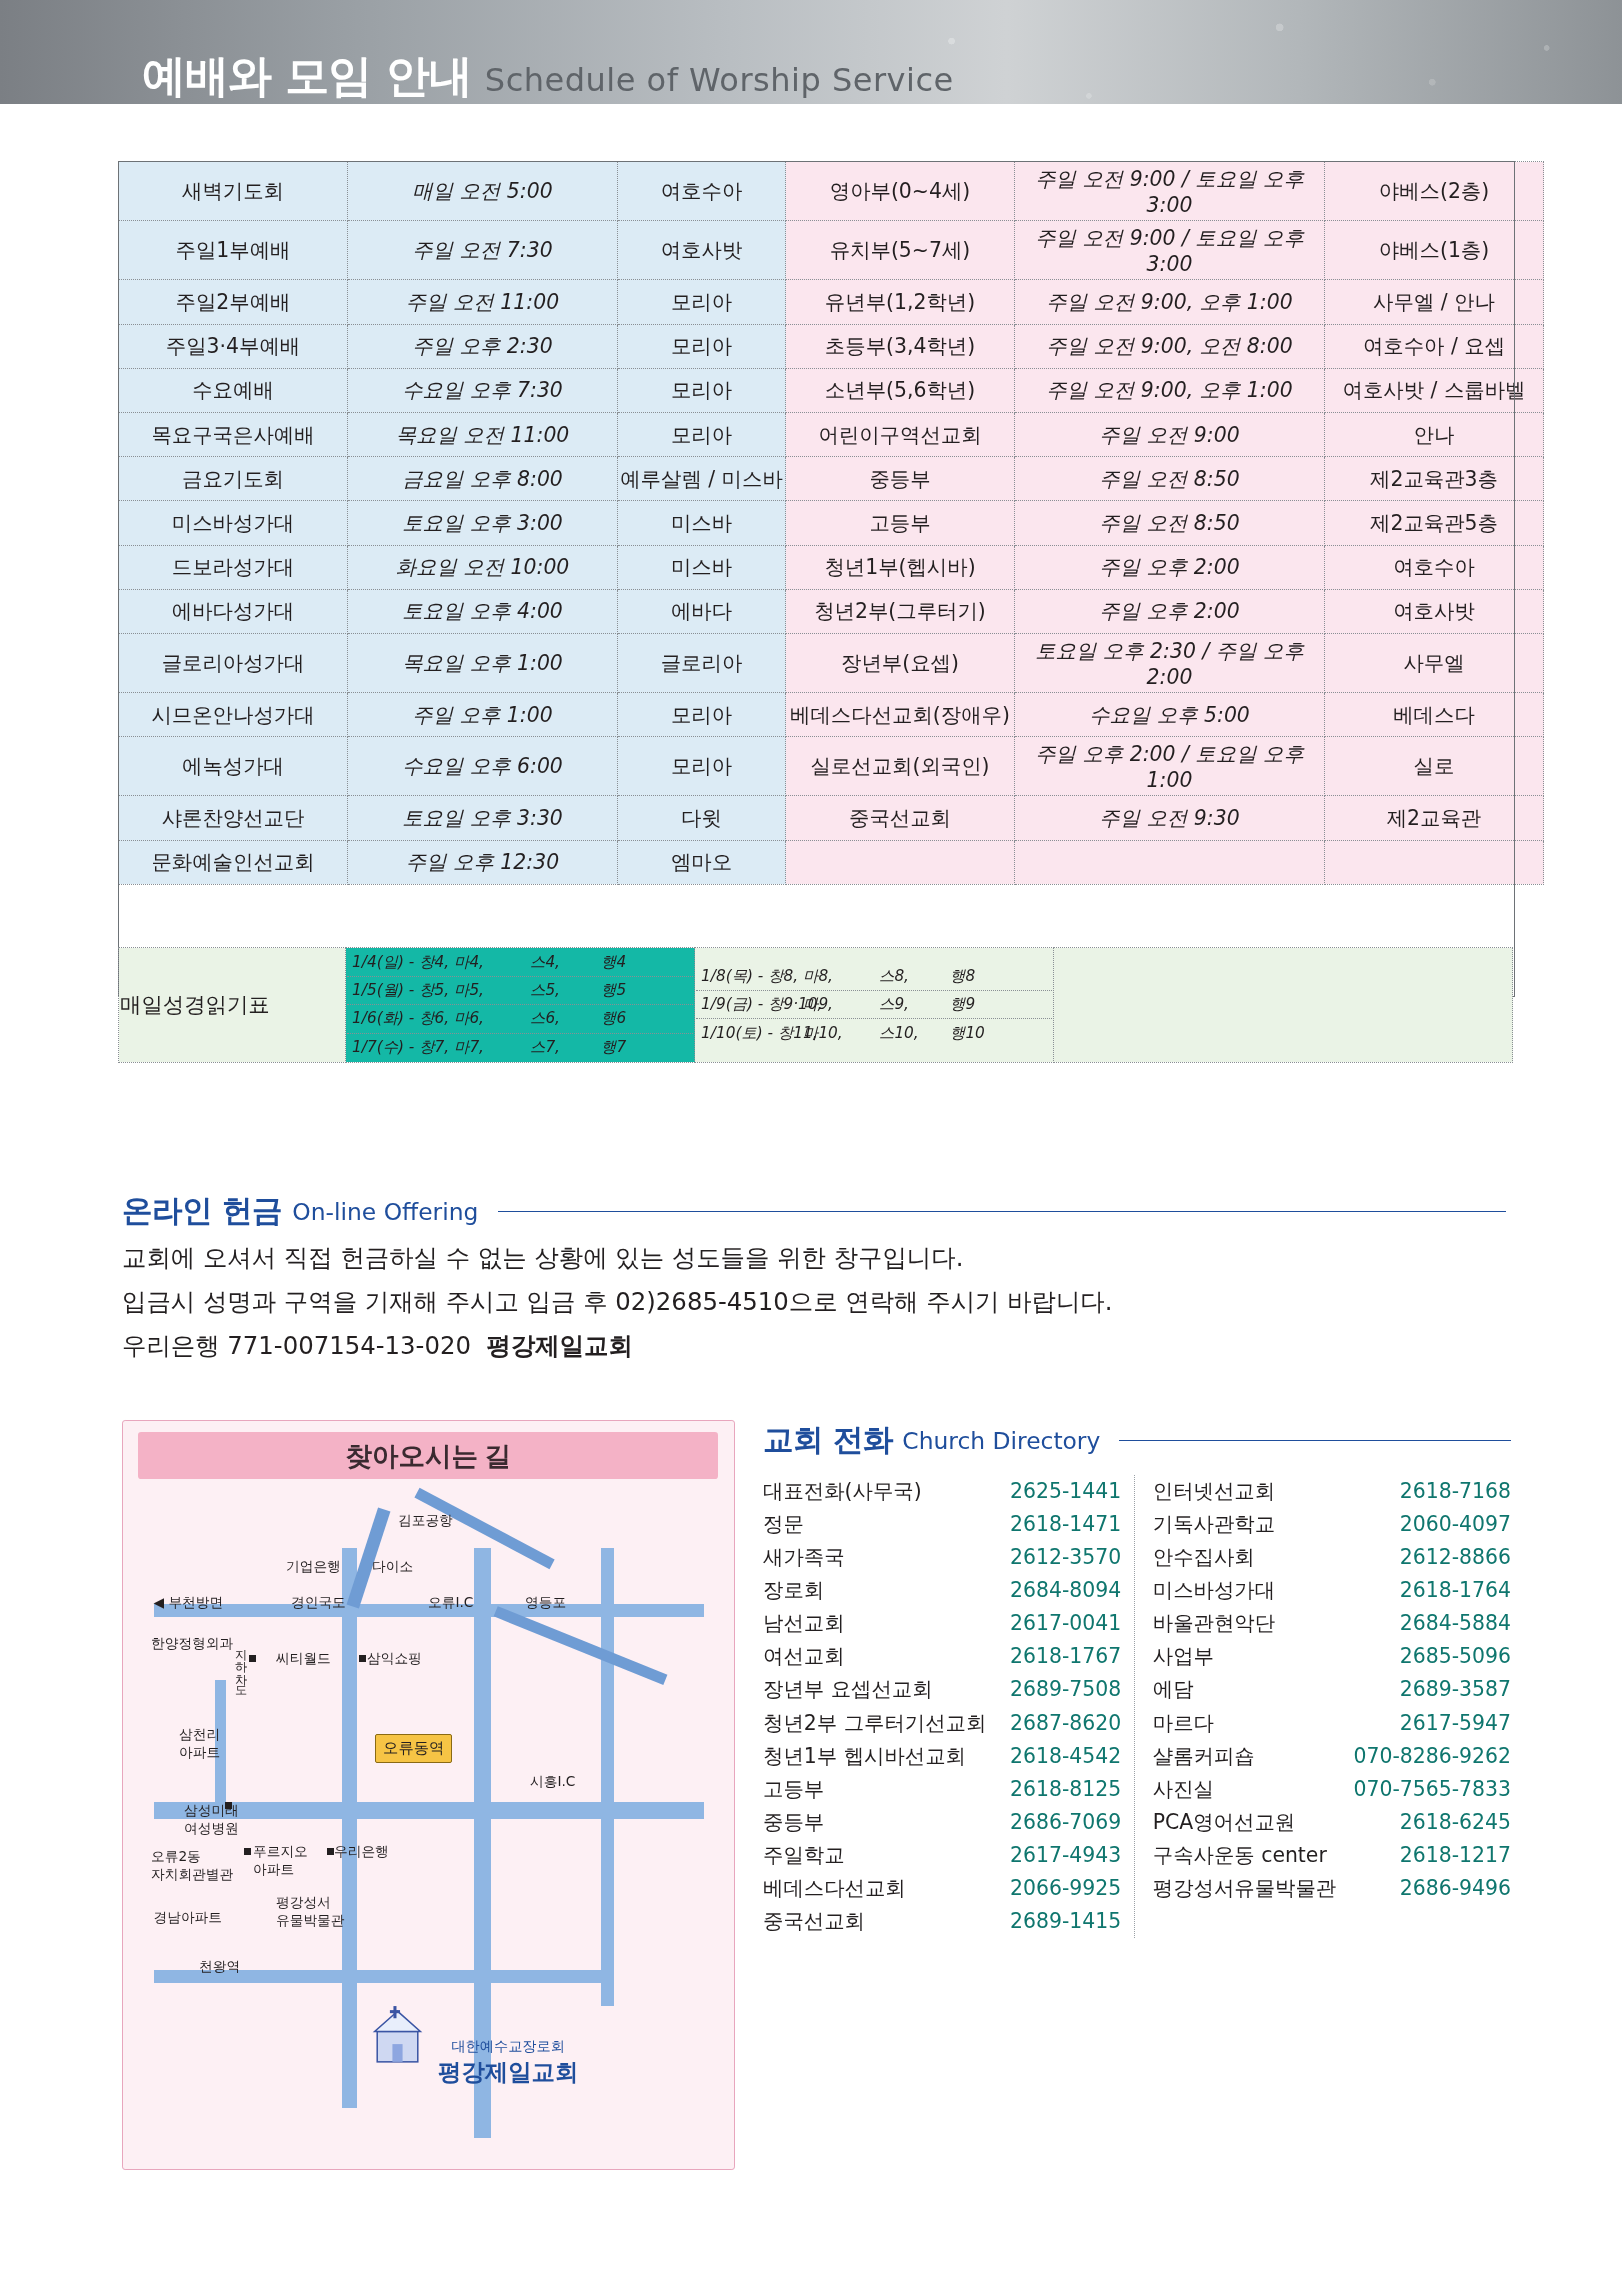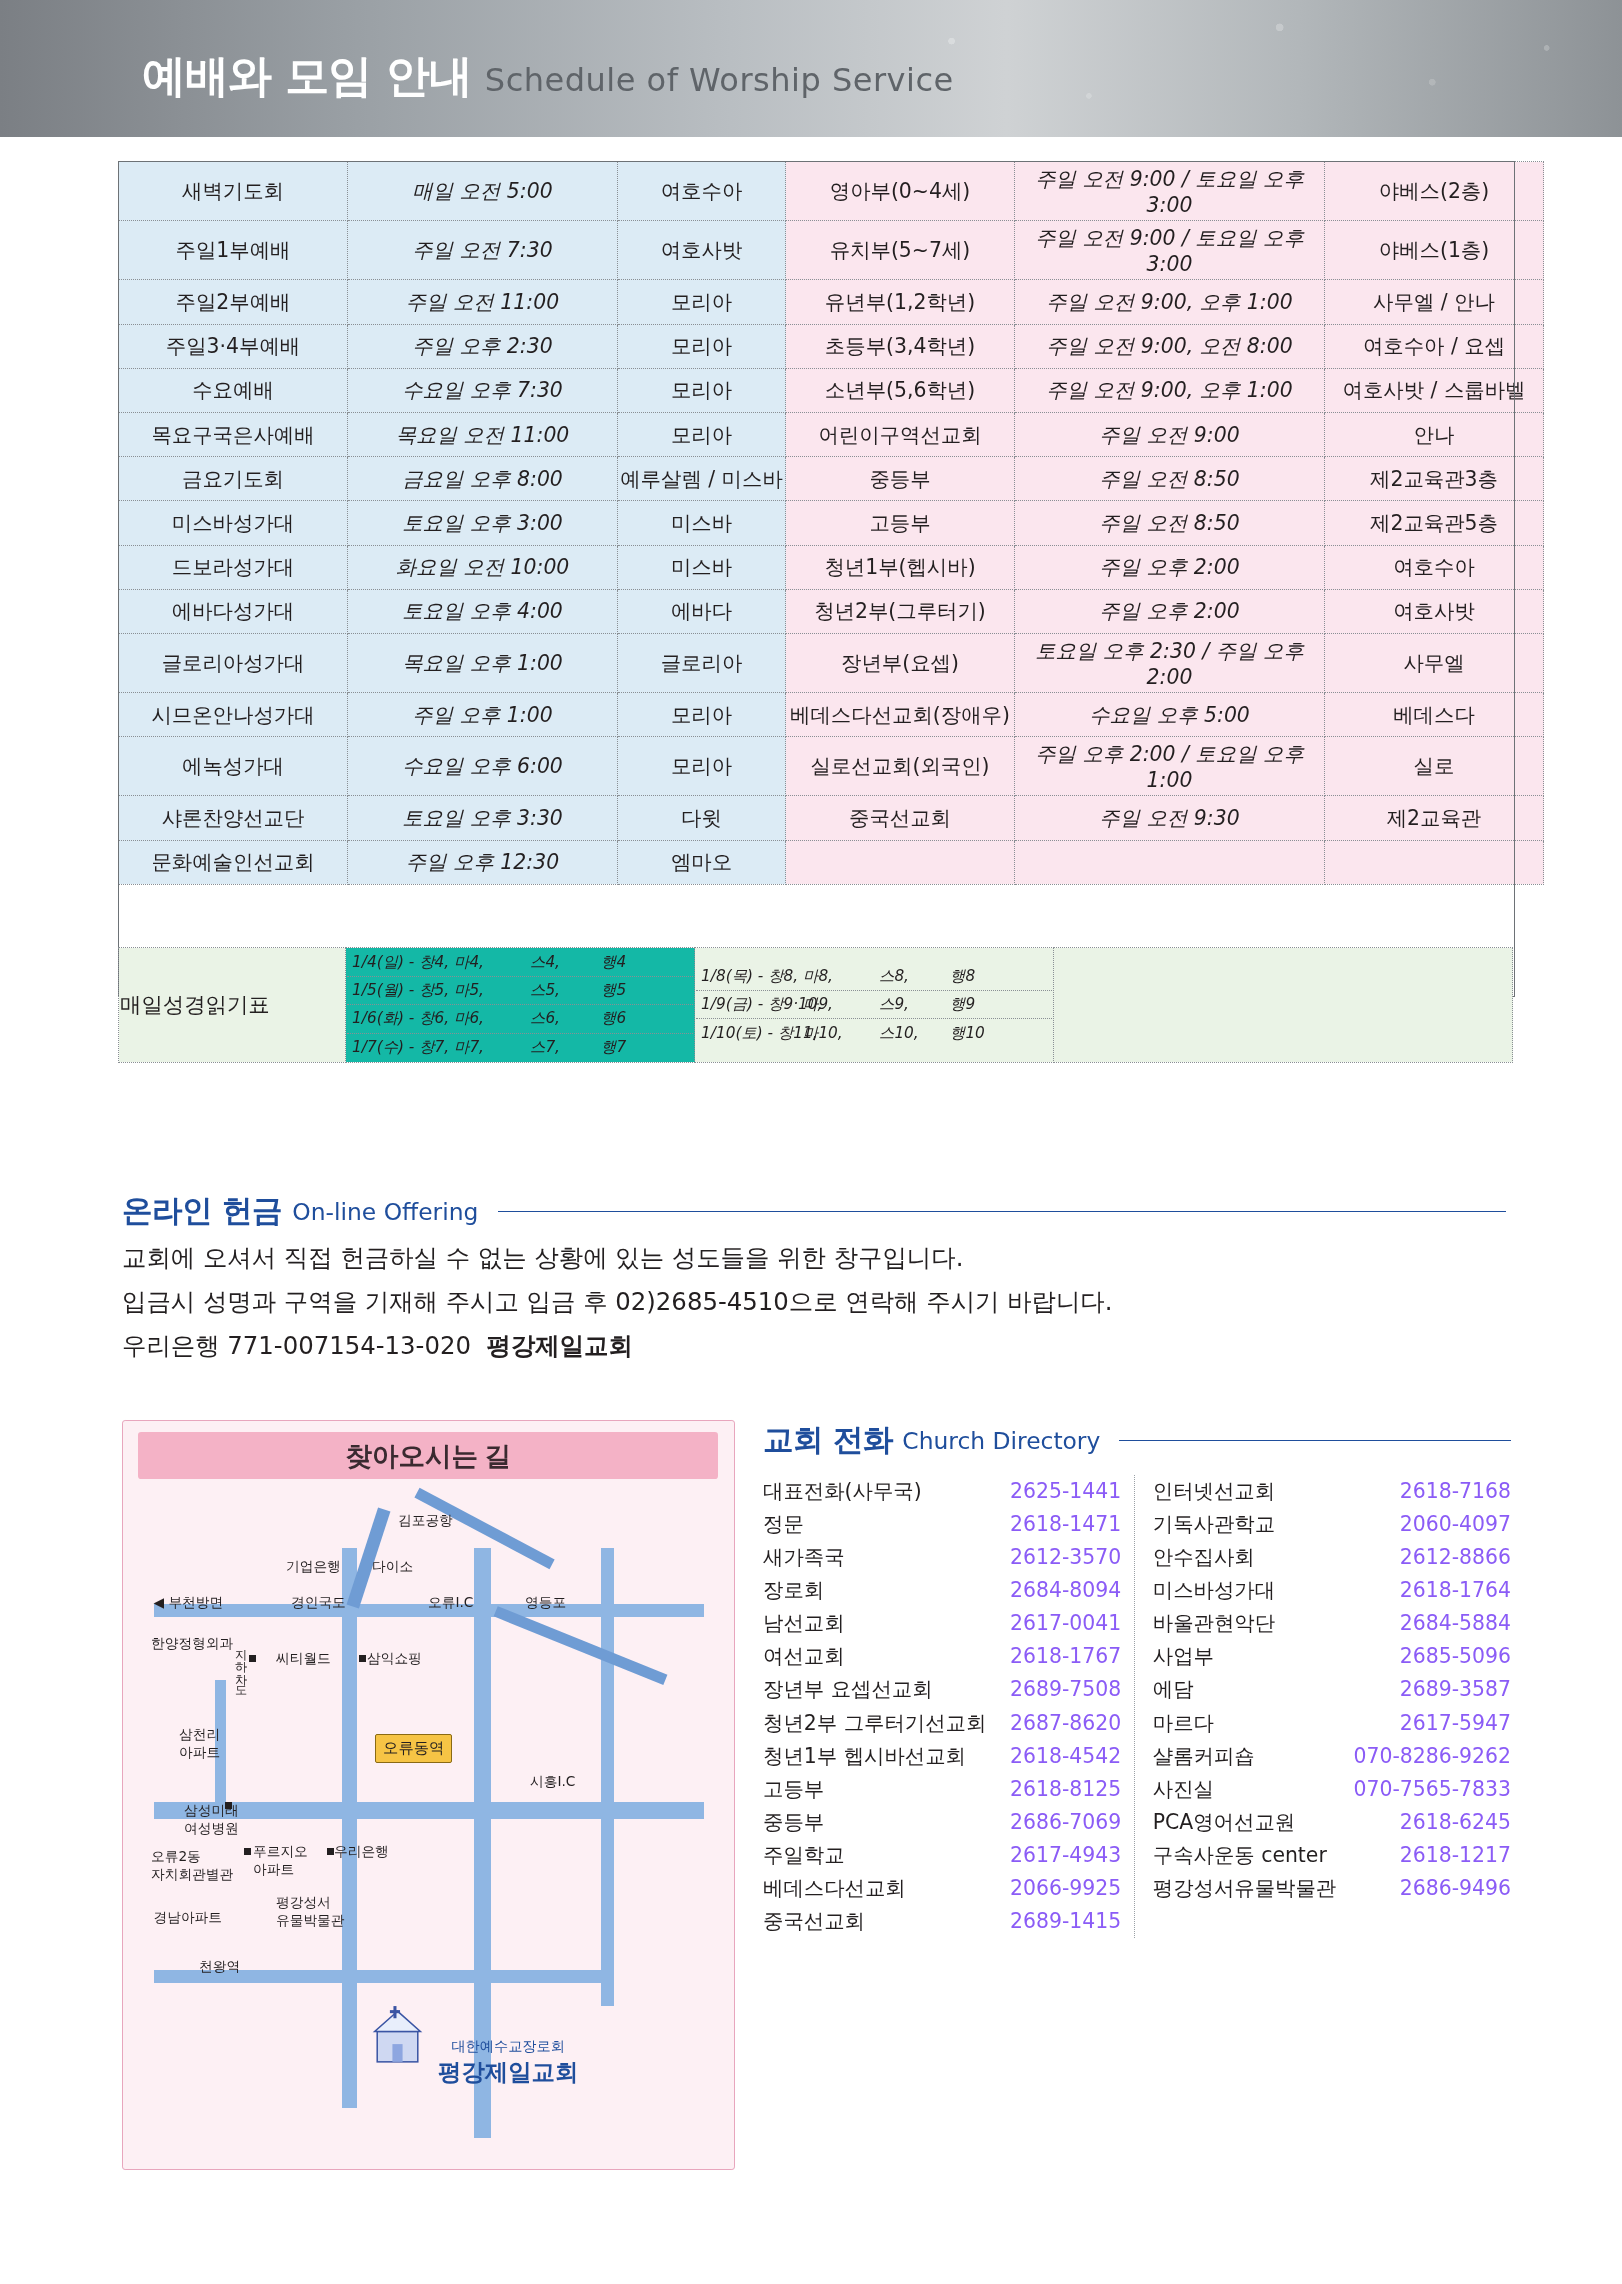--- a/index.html
+++ b/index.html
@@ -6,21 +6,21 @@
   body {
     width: 1623px;
     background: #ffffff;
     font-family: "DejaVu Sans", "Liberation Sans", sans-serif;
     color: #231f20;
   }
   .page { position: relative; width: 1623px; height: 2284px; overflow: hidden; }
 
   
   .banner {
-    position: absolute; left: 0; top: 0; width: 1623px; height: 137px;
+    position: absolute; left: 0; top: 0; width: 1623px; height: 104px;
     background: linear-gradient(90deg,#7b7f84 0%, #9aa0a5 22%, #b9bec2 45%, #cfd2d4 62%, #b2b7ba 80%, #8d9296 100%);
     overflow: hidden;
   }
   .banner:after{
     content:""; position:absolute; right:0; top:0; width:763px; height:137px;
     background:
       radial-gradient(circle at 12% 30%, rgba(255,255,255,.35) 0 3.1px, transparent 3.6px),
       radial-gradient(circle at 30% 70%, rgba(255,255,255,.25) 0 2.5px, transparent 3.1px),
       radial-gradient(circle at 55% 20%, rgba(255,255,255,.30) 0 3.6px, transparent 4.1px),
       radial-gradient(circle at 75% 60%, rgba(255,255,255,.22) 0 3.1px, transparent 3.6px),
@@ -108,21 +108,21 @@
 
   
   .dir{ position:absolute; left:763px; top:1420px; width:748px; }
   .dir-head{ display:flex; align-items:center; gap:9.2px; }
   .dir-cols{ display:flex; margin-top:14.2px; }
   .dir-col{ width:362px; }
   .dir-col.left{ border-right:1.5px dotted #9aa0a5; padding-right:13.2px; }
   .dir-col.right{ padding-left:17.3px; }
   .dir-row{ display:flex; justify-content:space-between; align-items:baseline; font-size:20.4px; line-height:1.62; white-space:nowrap; }
   .dir-row .nm{ color:#231f20; }
-  .dir-row .tel{ color:#8b5cf6; }
+  .dir-row .tel{ color:#0f766e; }
 </style>
 </head>
 <body>
 
 <div class="page">
 
   <div class="banner">
     <div class="banner-inner">
       <span class="banner-ko">예배와 모임 안내</span>
       <span class="banner-en">Schedule of Worship Service</span>

